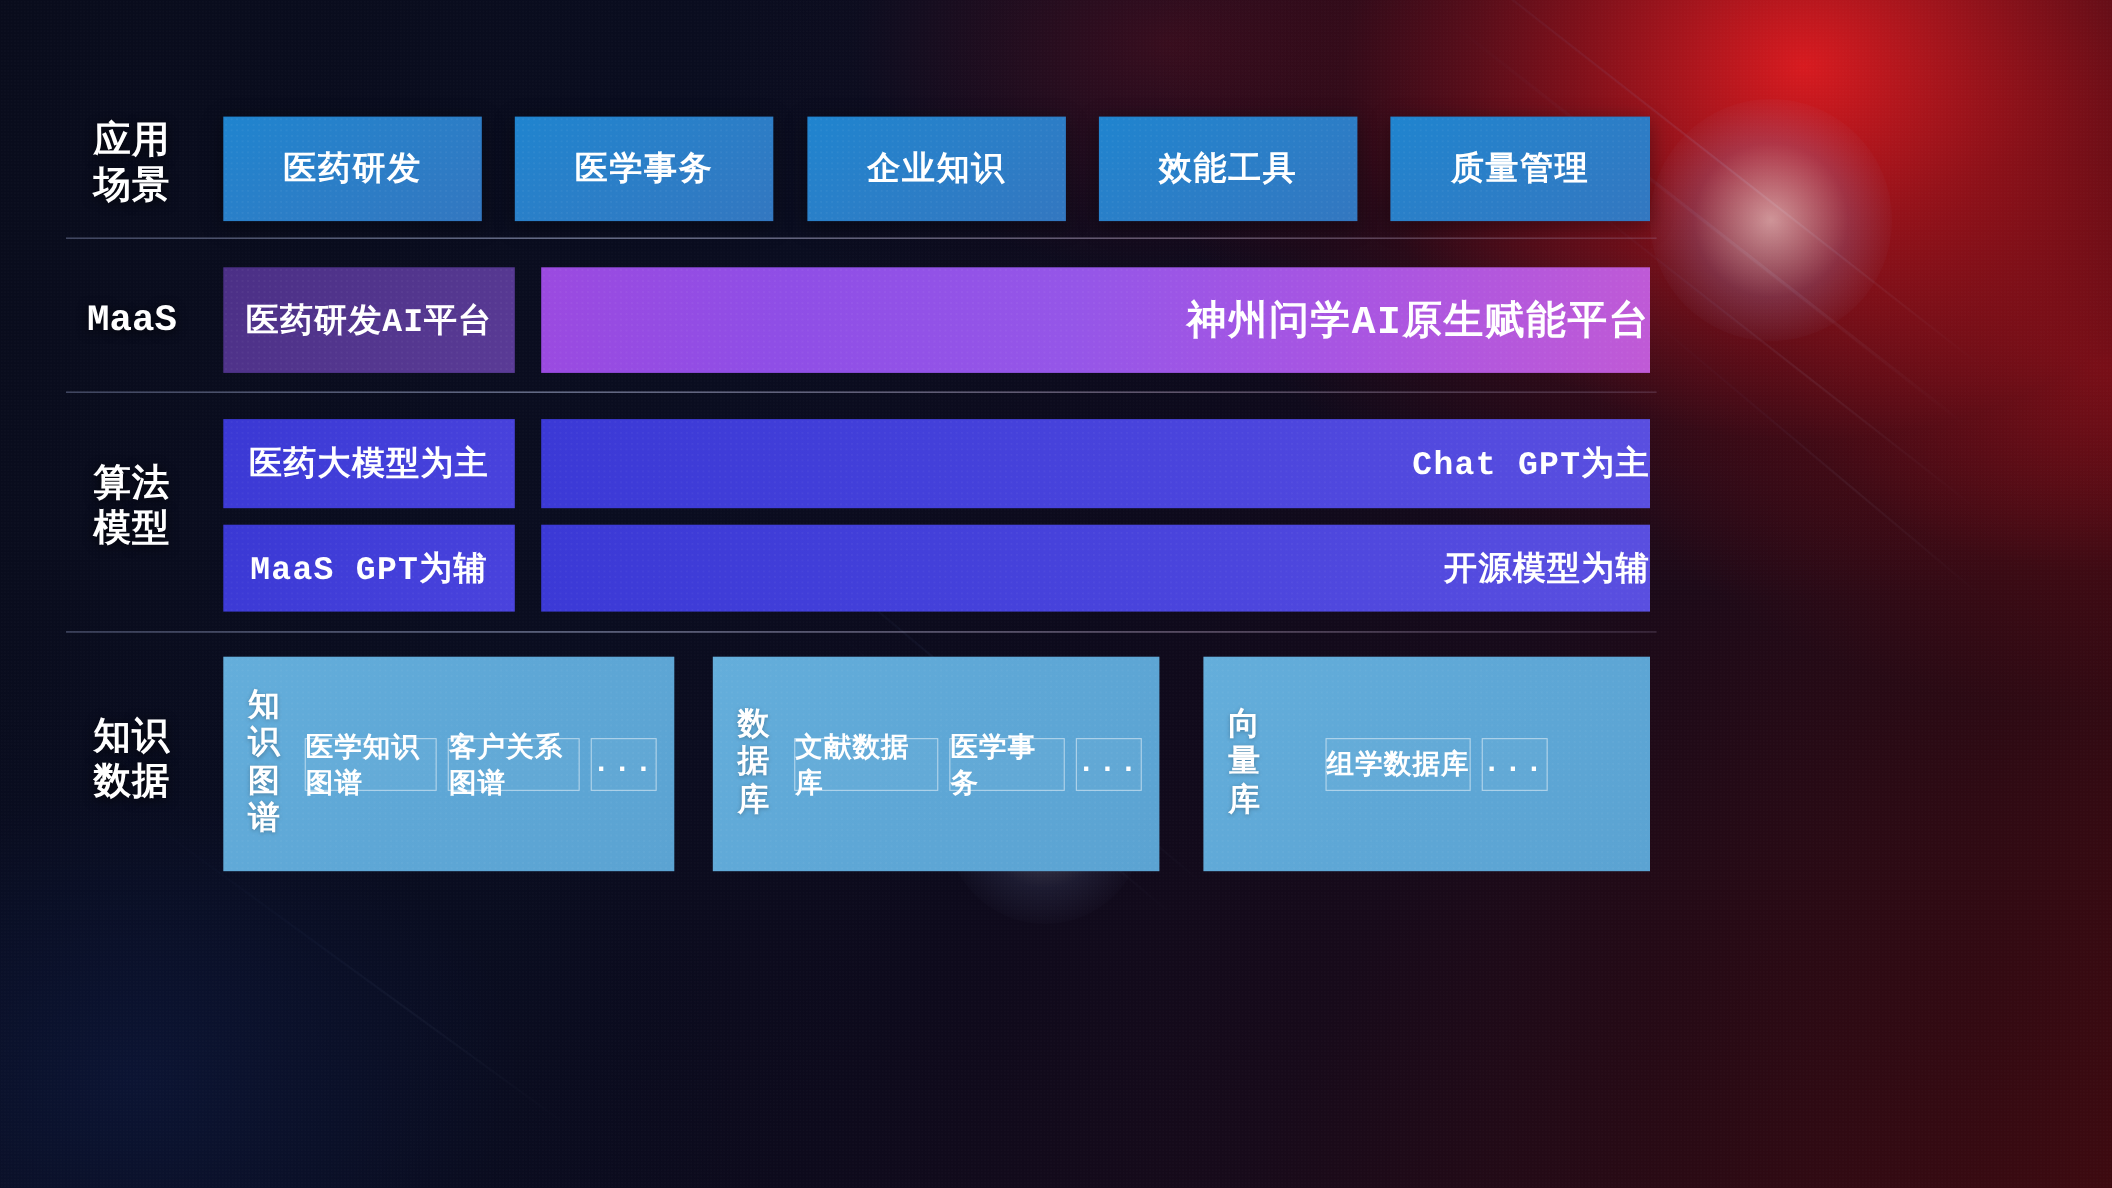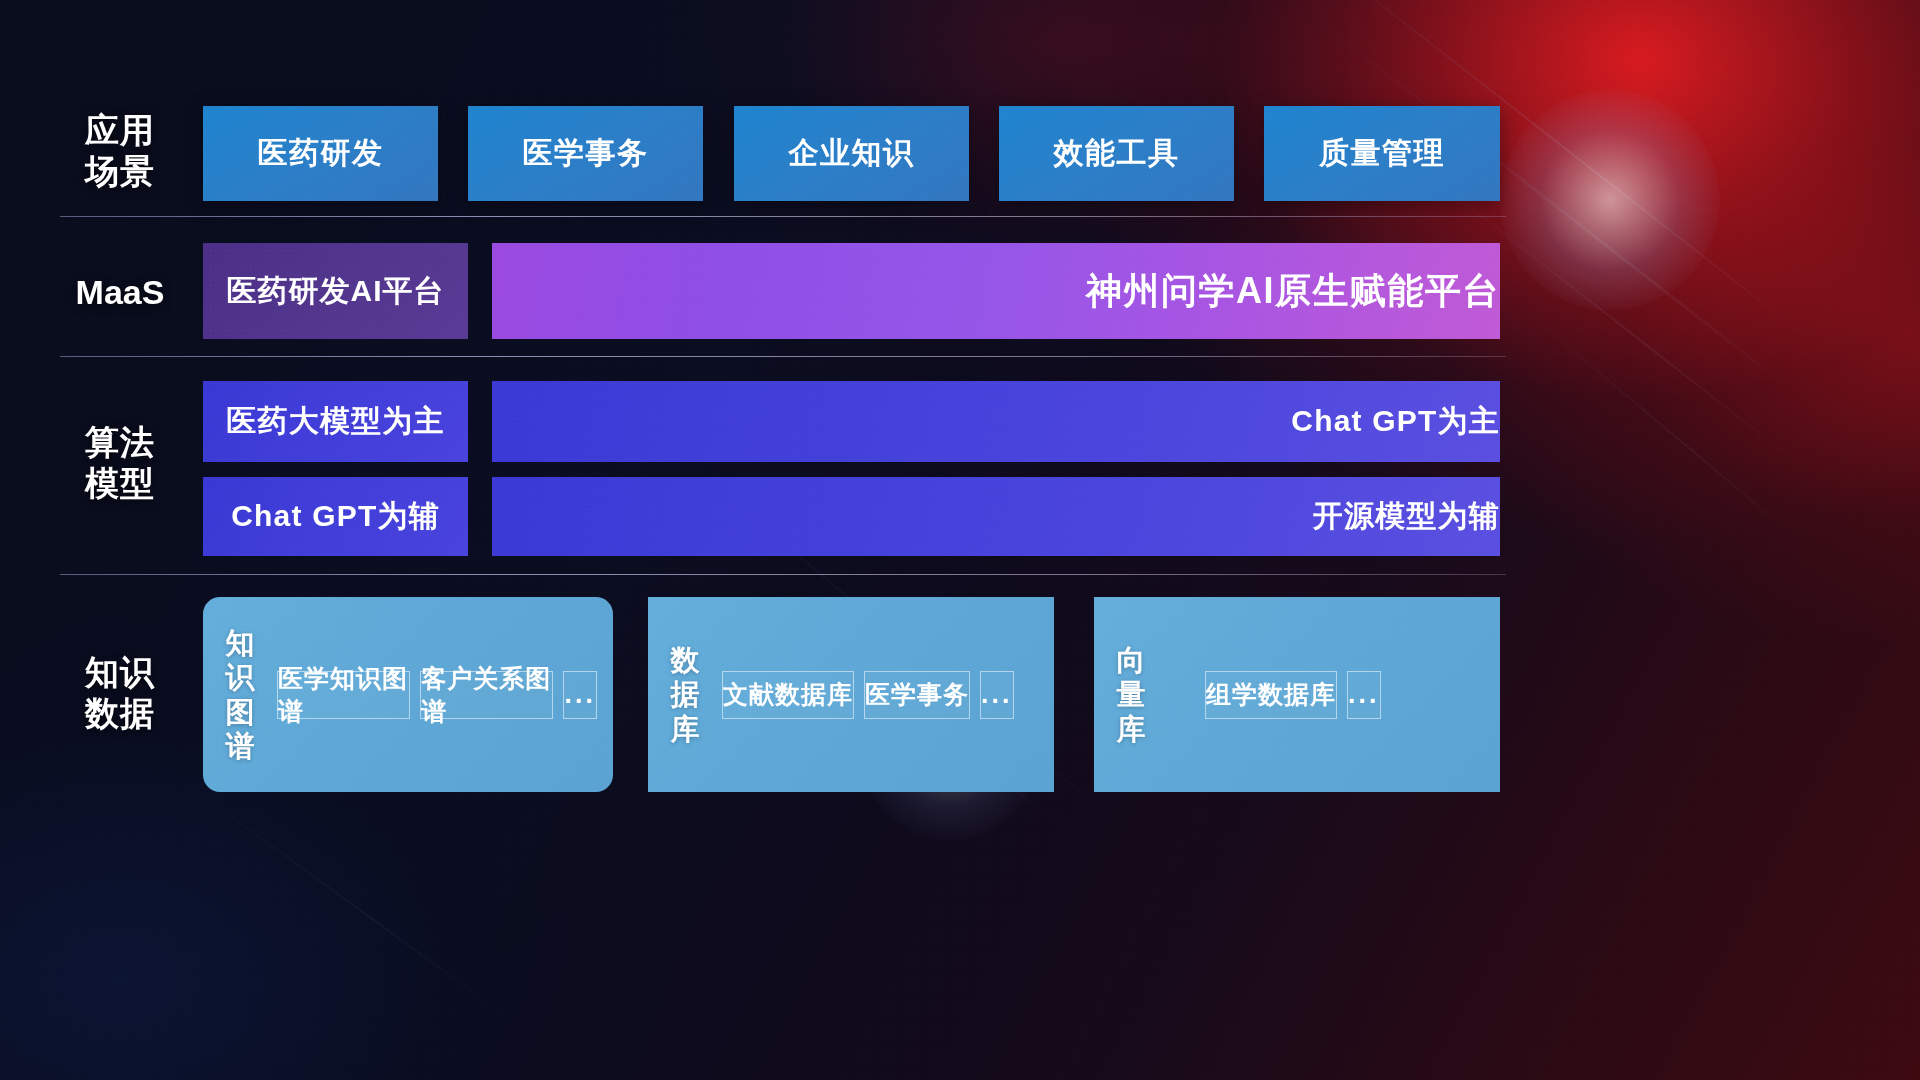--- a/index.html
+++ b/index.html
@@ -38,21 +38,21 @@
     border-radius: 50%;
     background: radial-gradient(circle, rgba(255,255,255,0.55) 0%, rgba(160,190,255,0.18) 45%, rgba(160,190,255,0) 75%);
     pointer-events: none;
   }
 
   .noise { position: absolute; inset: 0; opacity: .30; pointer-events: none;
     background-image: radial-gradient(rgba(255,255,255,0.055) 0.7px, transparent 0.8px);
     background-size: 3px 3px; }
 
   
-  .rows { position: absolute; left: 0; top: 0; width: 1920px; height: 1080px; }
+  .rows { position: absolute; left: 0; top: 0; width: 1920px; height: 1080px; font-family: Liberation Mono, monospace; }
 
   .rowlabel {
     position: absolute;
     width: 160px;
     text-align: center;
     color: #ffffff;
     font-weight: 700;
     font-size: 34px;
     line-height: 1.22;
     letter-spacing: 1px;
@@ -208,32 +208,32 @@
 模型</div>
 
     <div class="algbox" style="left:203px; top:381px; width:265px; height:81px;">
       <span>医药大模型为主</span>
     </div>
     <div class="algbox wide" style="left:492px; top:381px; width:1008px; height:81px;">
       <span>Chat GPT为主</span>
     </div>
 
     <div class="algbox" style="left:203px; top:477px; width:265px; height:79px;">
-      <span>Chat GPT为辅</span>
+      <span>MaaS GPT为辅</span>
     </div>
     <div class="algbox wide" style="left:492px; top:477px; width:1008px; height:79px;">
       <span>开源模型为辅</span>
     </div>
 
     <div class="divider" style="left:60px; top:574px; width:1446px;"></div>
 
     <div class="rowlabel" style="left:40px; top:652px;">知识
 数据</div>
 
-    <div class="kgroup" style="left:203px; top:597px; width:410px; height:195px;border-radius:17px;">
+    <div class="kgroup" style="left:203px; top:597px; width:410px; height:195px;">
       <div class="kgroup-title">知识图谱</div>
       <div class="kgroup-items">
         <div class="kitem">
           <span>医学知识图谱</span>
         </div>
         <div class="kitem">
           <span>客户关系图谱</span>
         </div>
         <div class="kitem dots">
           <span>...</span>

